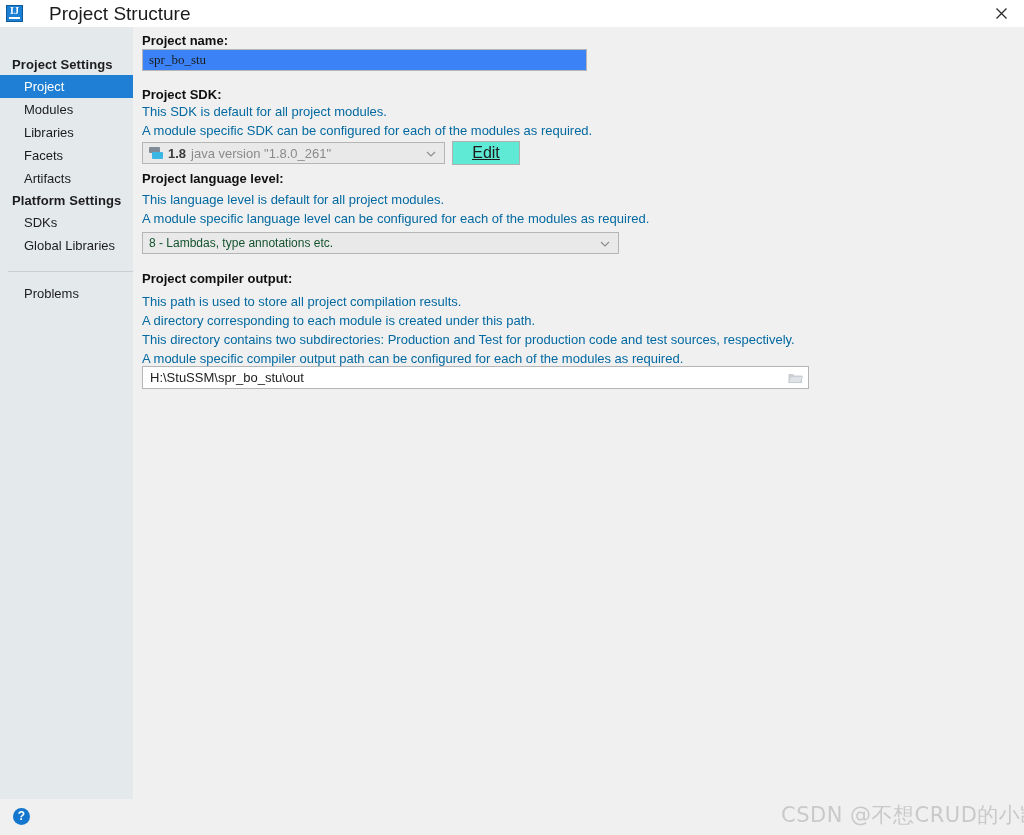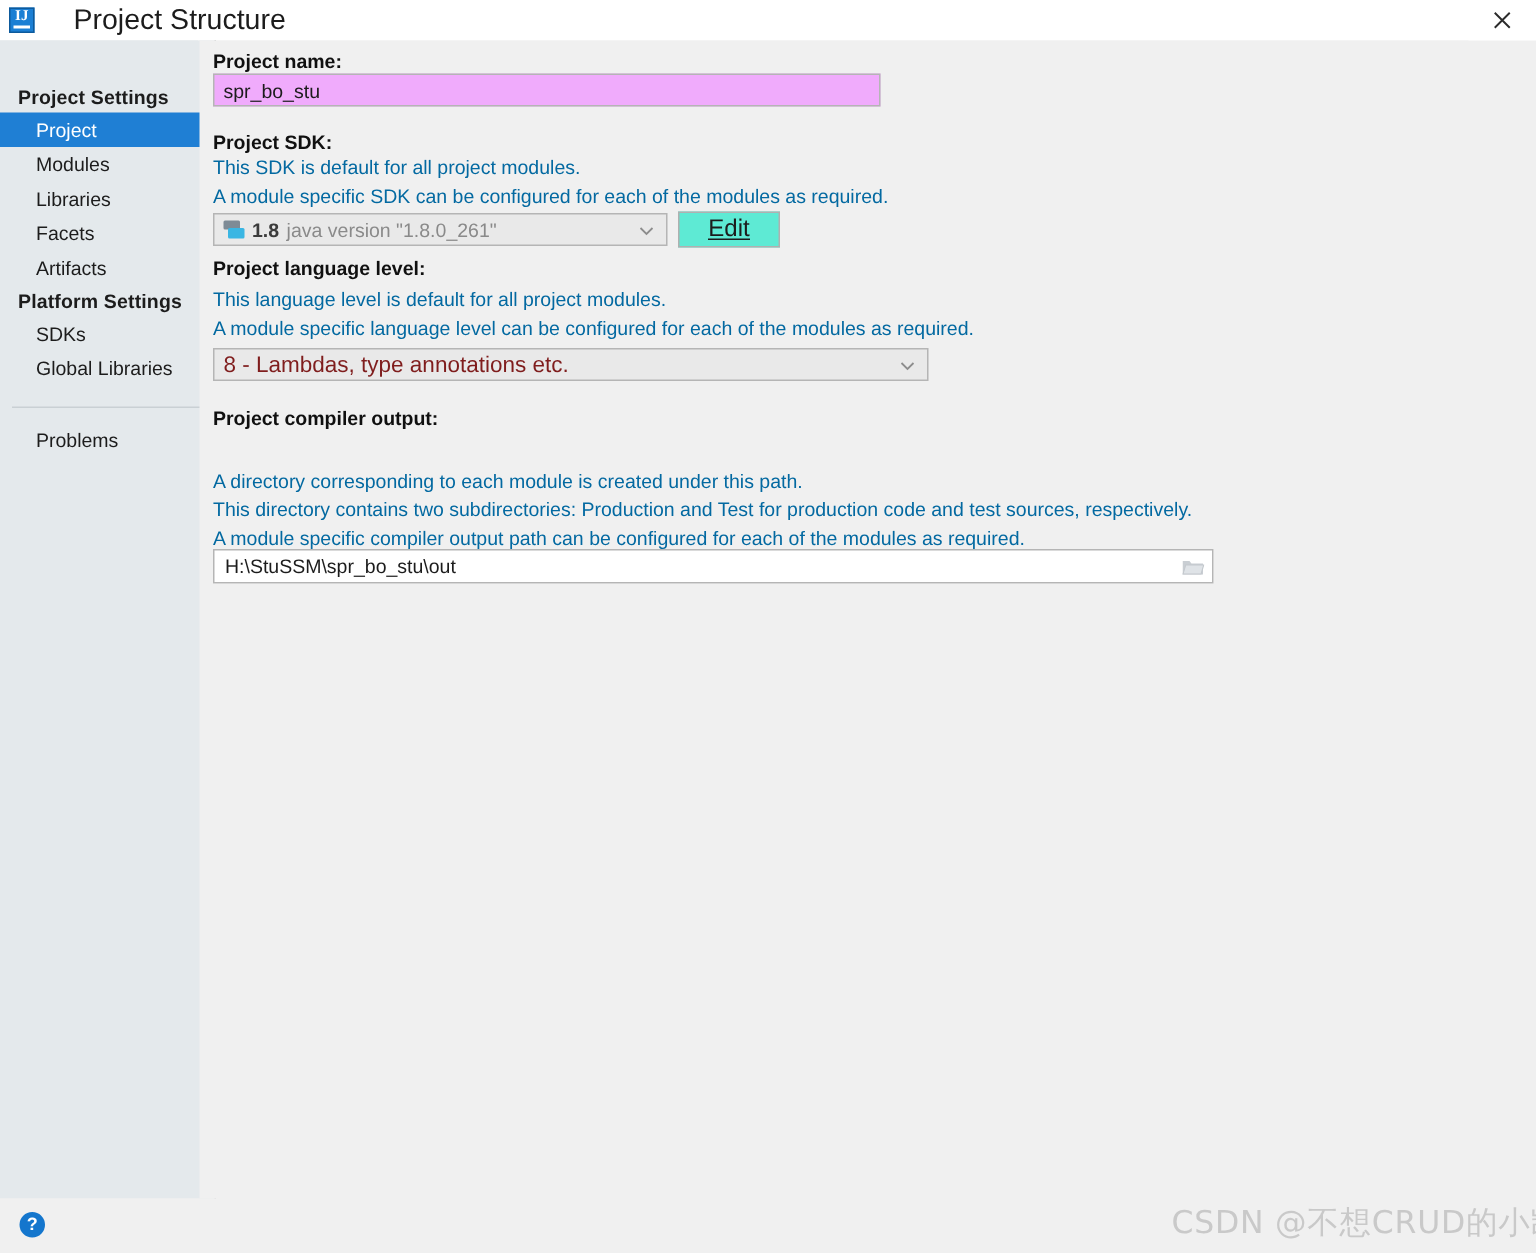--- a/index.html
+++ b/index.html
@@ -142,23 +142,23 @@
     color: #101010;
   }
   .lbl-plain {
     font-size: 13px;
     color: #0369a1;
     line-height: 18.6px;
   }
 
   .txt-input {
     box-sizing: border-box;
-    background: #f0abfc;
+    background: #3b82f6;
     border: 1px solid #b5b5b5;
-    font-family: Liberation Sans, sans-serif;
+    font-family: Liberation Serif, serif;
     font-size: 13px;
     color: #1c1c1c;
     padding: 2px 6px;
     outline: none;
   }
 
   
   .combo {
     box-sizing: border-box;
     position: relative;
@@ -200,22 +200,22 @@
     font-weight: bold;
     color: #3c3c3c;
     font-size: 13px;
     margin-right: 5px;
   }
   .sdk-desc {
     color: #8a8a8a;
     font-size: 13px;
   }
   .lang-text {
-    font-size: 15px;
-    color: #7f1d1d;
+    font-size: 12px;
+    color: #14532d;
   }
 
   .edit-btn {
     box-sizing: border-box;
     border: 1px solid #b0b0b0;
     background: #5eead4;
     font-family: "Liberation Sans", sans-serif;
     font-size: 16px;
     color: #1c1c1c;
     display: flex;
@@ -389,20 +389,21 @@
   <div class="combo" style="position:absolute;left:9px;top:205px;width:477px;height:22px;">
     <span class="lang-text">8 - Lambdas, type annotations etc.</span>
     <span class="caret">
       <svg width="10" height="7" viewBox="0 0 10 7" aria-hidden="true">
           <path d="M1 1.5 L5 5.5 L9 1.5" stroke="#8d8d8d" stroke-width="1.2" fill="none"></path>
         </svg>
     </span>
   </div>
 
   <div class="lbl-bold" style="position:absolute;left:9px;top:244px;">Project compiler output:</div>
+  <div class="lbl-plain" style="position:absolute;left:9px;top:266px;">This path is used to store all project compilation results.</div>
   <div class="lbl-plain" style="position:absolute;left:9px;top:285px;">A directory corresponding to each module is created under this path.</div>
   <div class="lbl-plain" style="position:absolute;left:9px;top:304px;">This directory contains two subdirectories: Production and Test for production code and test sources, respectively.</div>
   <div class="lbl-plain" style="position:absolute;left:9px;top:323px;">A module specific compiler output path can be configured for each of the modules as required.</div>
 
   <div class="path-row" style="position:absolute;left:9px;top:339px;width:667px;height:23px;">
     <span class="path-val">H:\StuSSM\spr_bo_stu\out</span>
     <span class="folder-icon">
       <svg width="15" height="12" viewBox="0 0 15 12" aria-hidden="true">
         <path d="M0.5 2 H5 L6.3 3.6 H14 V11 H0.5 Z" fill="#c9ced3"></path>
         <path d="M2.5 4.6 H14.5 L12.7 10.6 H0.7 Z" fill="#dfe3e7" stroke="#c3c8cd" stroke-width="0.7"></path>

